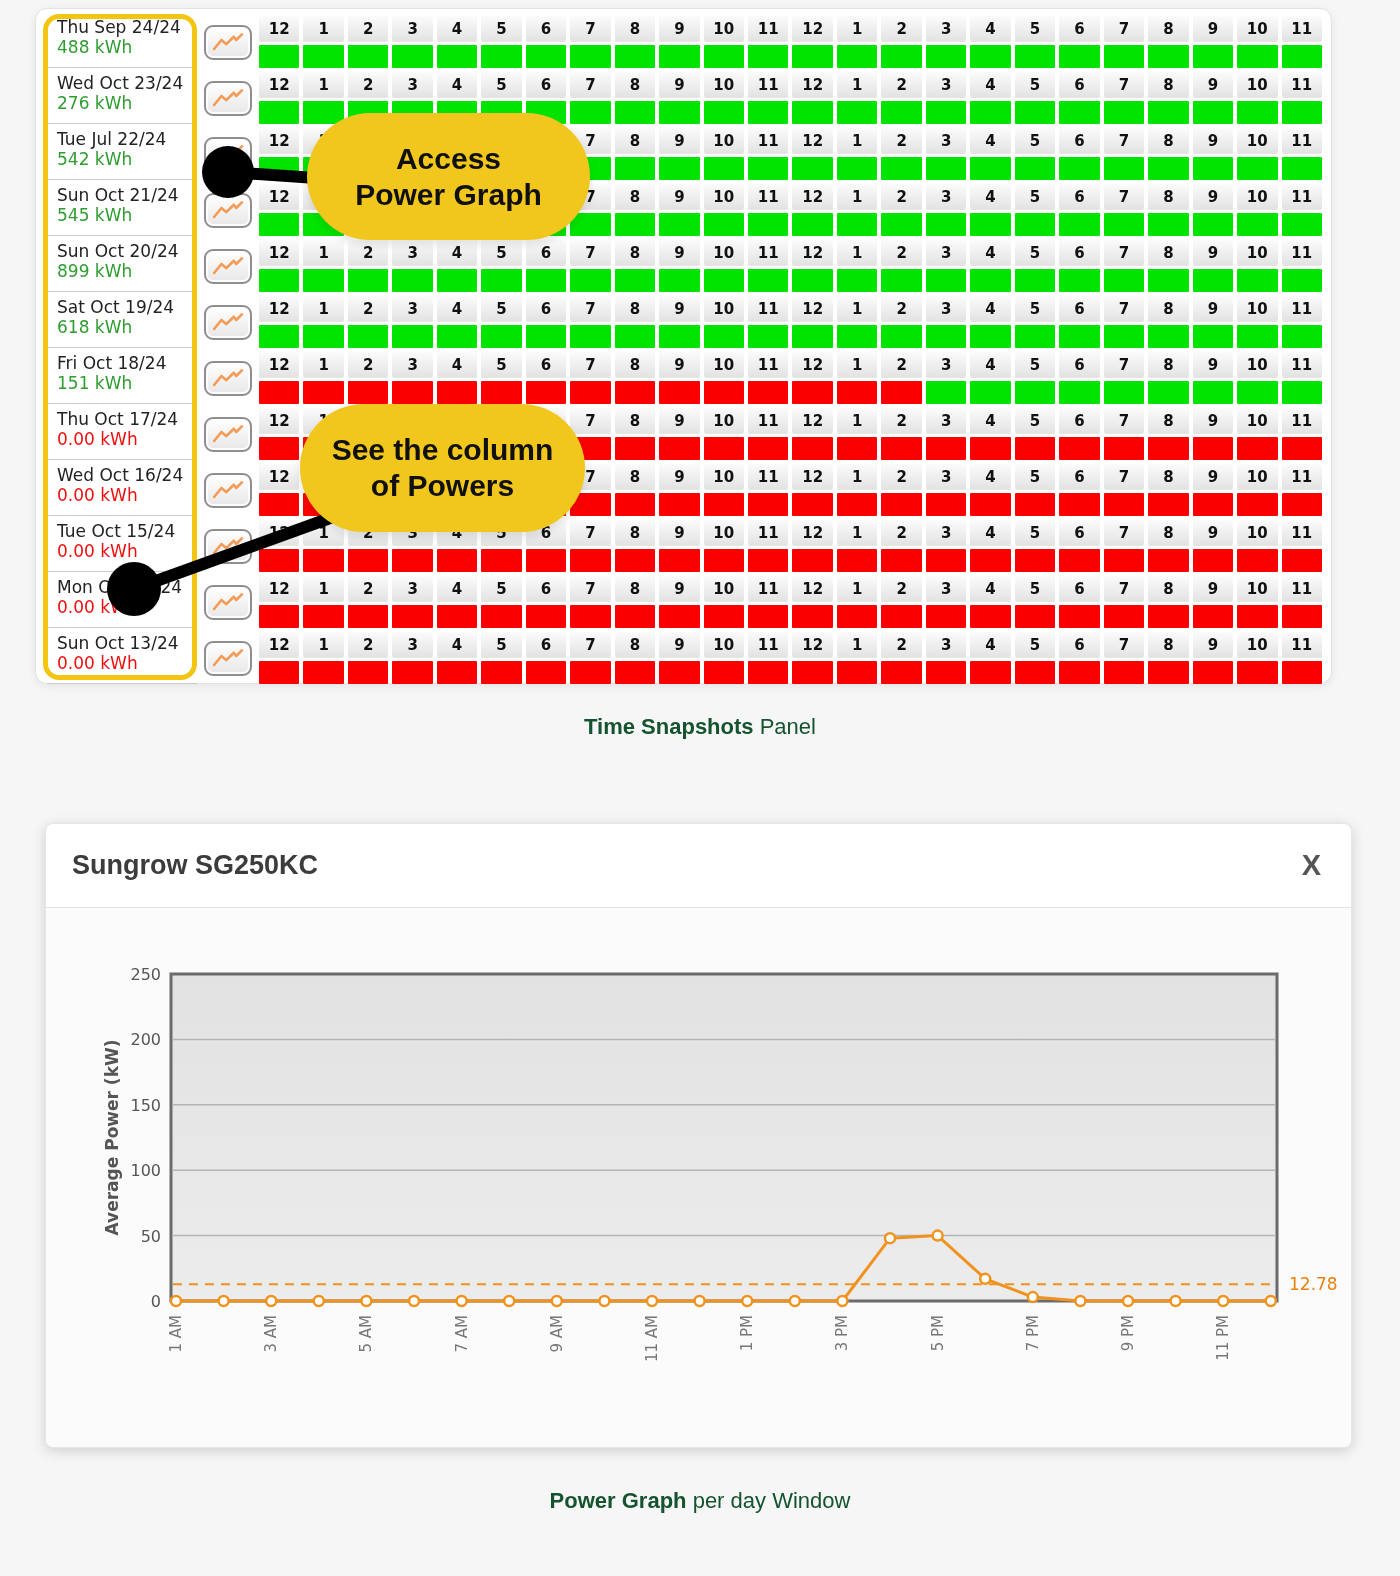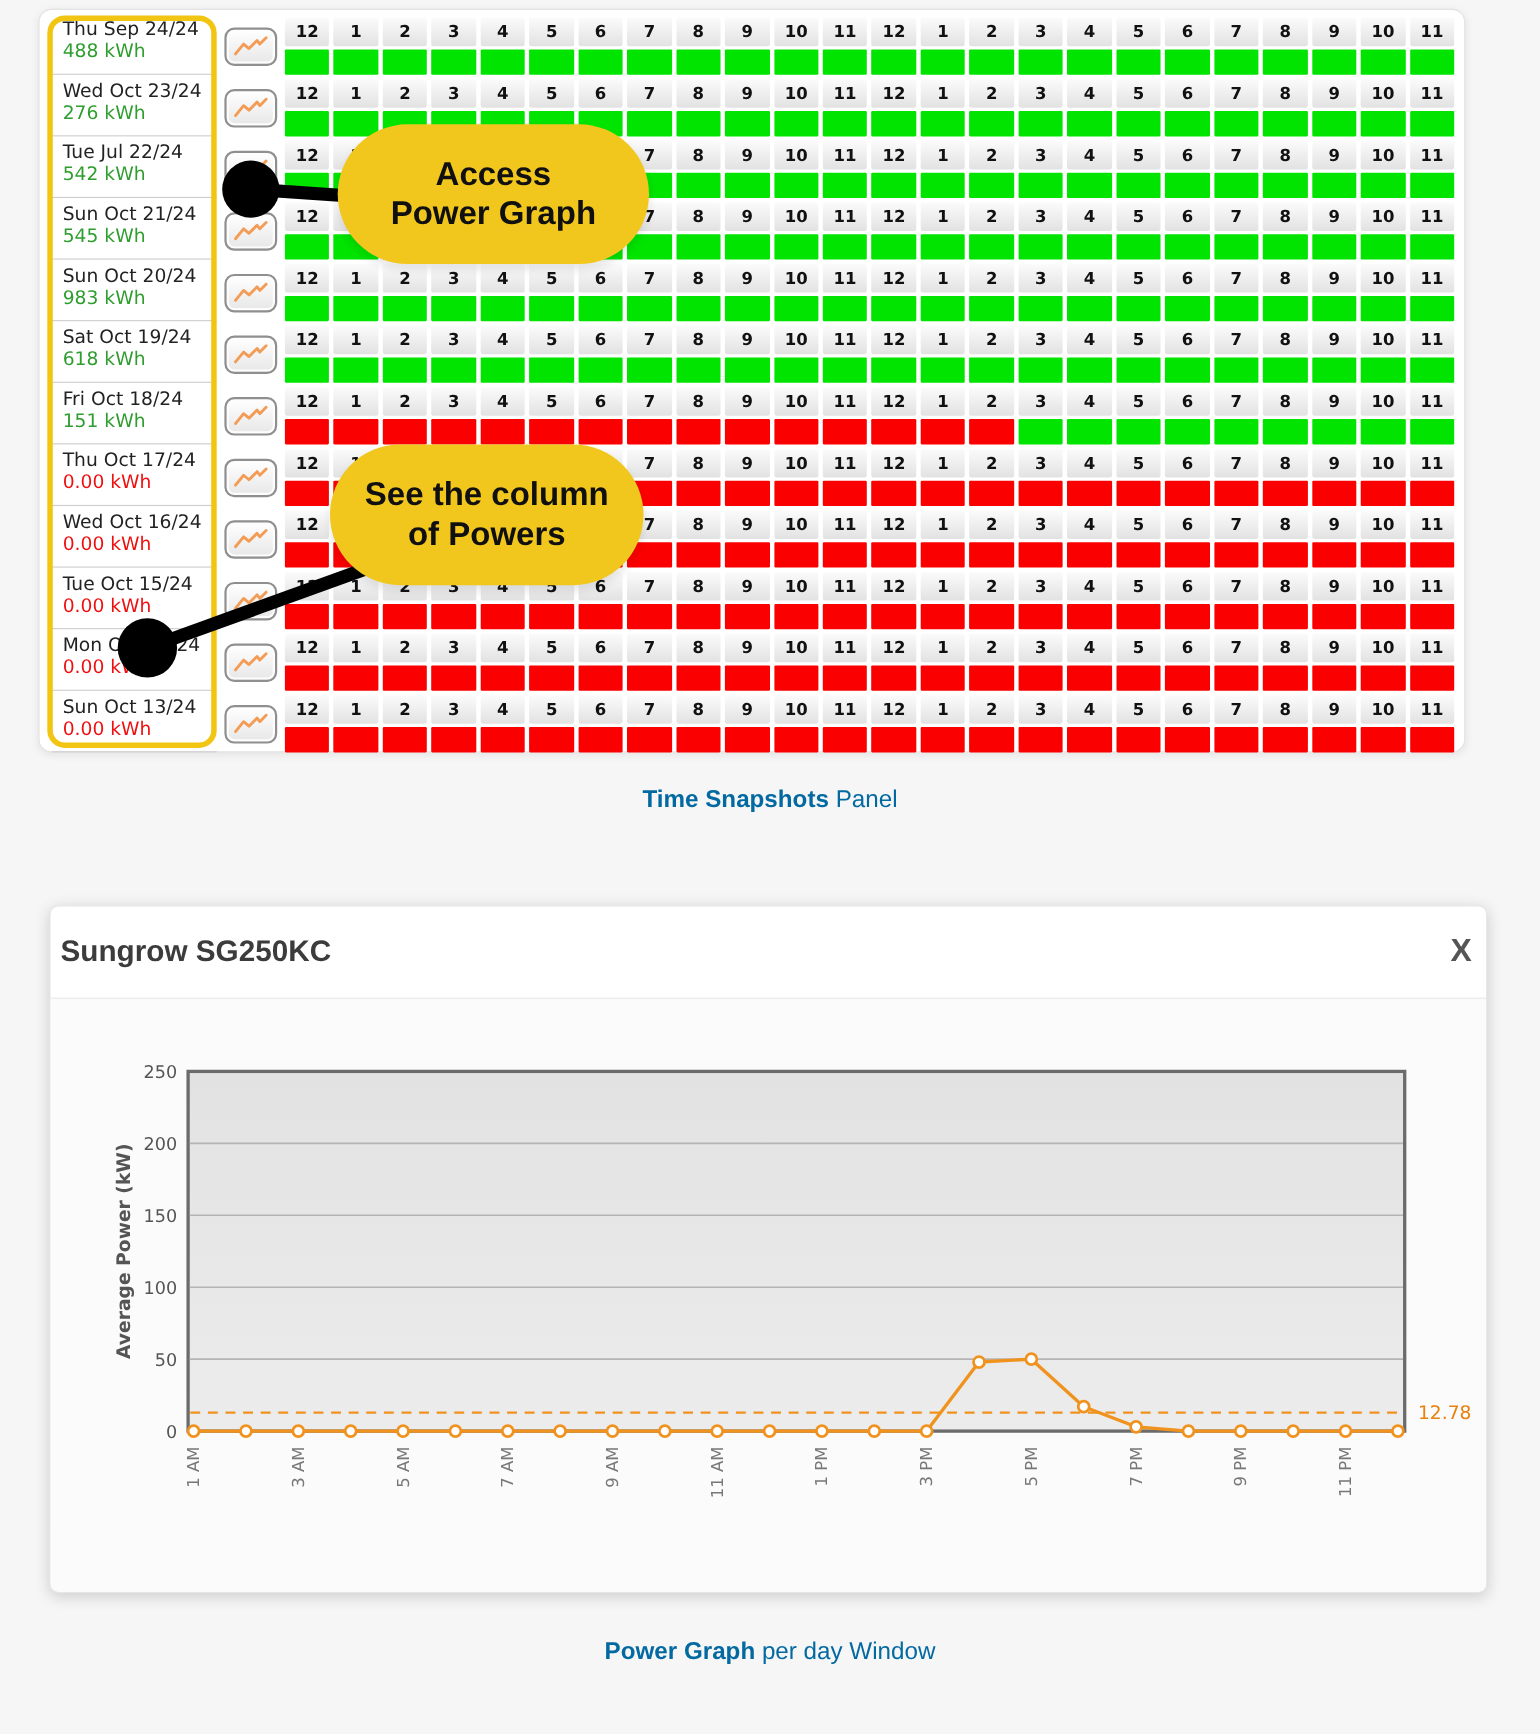--- a/index.html
+++ b/index.html
@@ -49,32 +49,32 @@
     display:flex;flex-direction:column;align-items:center;justify-content:center;
     font-family:"Liberation Sans",sans-serif;font-weight:bold;font-size:30px;
     color:#101010;line-height:1.2;text-align:center;
     box-shadow:0 5px 9px rgba(0,0,0,0.10);
   }
   #callout-1{left:307px;top:113px;width:283px;height:127px;}
   #callout-2{left:300px;top:404px;width:285px;height:128px;}
   
   .caption{
     position:absolute;left:0;width:1400px;text-align:center;
-    font-family:"Liberation Sans",sans-serif;font-size:22px;color:#0369a1;
+    font-family:"Liberation Sans",sans-serif;font-size:22px;color:#14532d;
   }
   #caption-top{top:714px;}
   #caption-bottom{top:1488px;}
   .caption b{font-weight:bold;}
   
   #power-modal{
     position:absolute;left:45px;top:823px;width:1307px;height:625px;
     background:#ffffff;border:1px solid #e6e6e6;border-radius:8px;
     box-shadow:0 3px 14px rgba(0,0,0,0.16);box-sizing:border-box;
   }
-  .modal-header{height:84px;display:flex;align-items:center;padding:0 9px;border-bottom:1px solid #e4e4e4;box-sizing:border-box;}
+  .modal-header{height:84px;display:flex;align-items:center;padding:0 26px;border-bottom:1px solid #e4e4e4;box-sizing:border-box;}
   .modal-title{flex:1;font-family:"Liberation Sans",sans-serif;font-weight:bold;font-size:27px;color:#3c3c3c;}
   .modal-close{font-family:"Liberation Sans",sans-serif;font-size:29px;font-weight:bold;color:#555555;background:none;border:none;cursor:pointer;padding:0 4px;}
   .modal-body{position:relative;height:539px;background:#fbfbfb;border-radius:0 0 8px 8px;}
   .chart-title{
     text-align:center;padding-top:20px;font-family:"Liberation Sans",sans-serif;
     font-weight:bold;font-size:24px;color:#1c1c1c;position:relative;z-index:1;
   }
   #power-chart{position:absolute;left:0;top:0;width:1307px;height:539px;z-index:2;pointer-events:none;}
 </style>
 </head>
@@ -322,21 +322,21 @@
         <div class="hour-cell" style="background: rgb(0, 228, 0);"></div>
         <div class="hour-cell" style="background: rgb(0, 228, 0);"></div>
         <div class="hour-cell" style="background: rgb(0, 228, 0);"></div>
         <div class="hour-cell" style="background: rgb(0, 228, 0);"></div>
         <div class="hour-cell" style="background: rgb(0, 228, 0);"></div>
         <div class="hour-cell" style="background: rgb(0, 228, 0);"></div>
       </div>
       <div class="day-row">
         <div class="date-cell">
           <div class="date-text">Sun Oct 20/24</div>
-          <div class="energy-text ok">983 kWh</div>
+          <div class="energy-text ok">899 kWh</div>
         </div>
         <div class="btn-wrap">
           <button class="graph-btn">
             <svg viewBox="0 0 44 30">
               <path d="M5 23 L14 12 L20 17 L29 8 L32 12 L39 5" fill="none" stroke="#f29c56" stroke-width="3.2" stroke-linecap="round" stroke-linejoin="round"></path>
             </svg>
           </button>
         </div>
         <div class="hour-head">12</div>
         <div class="hour-head">1</div>

